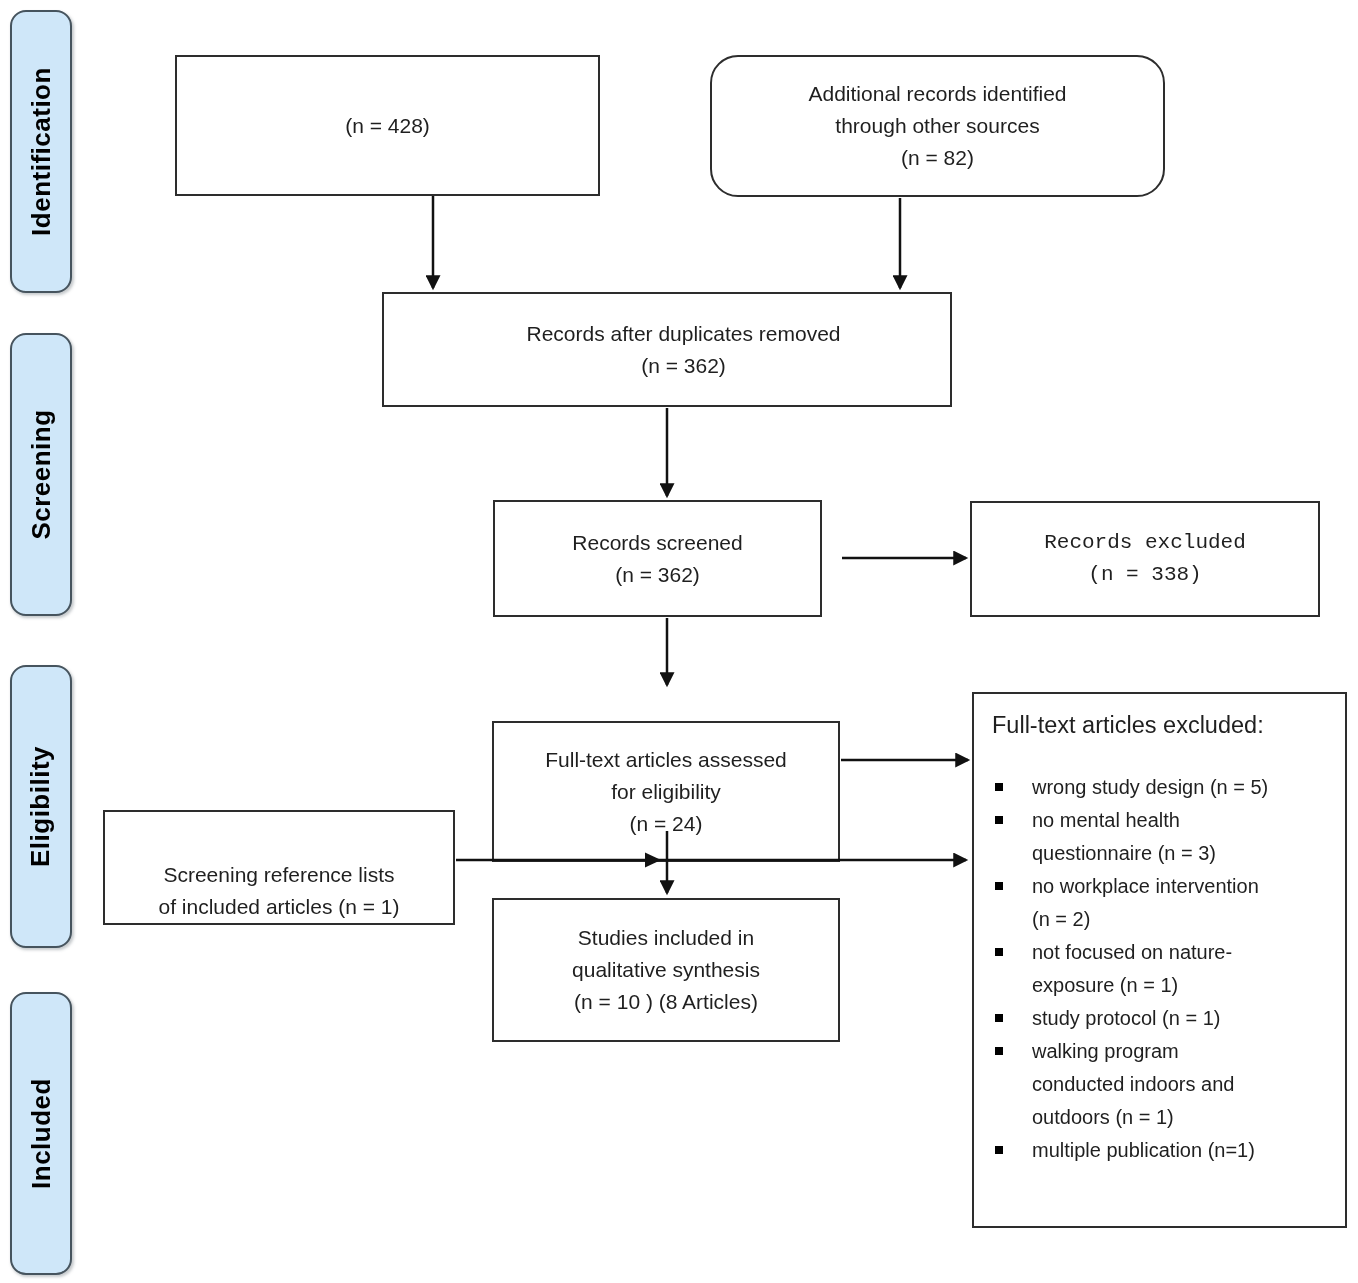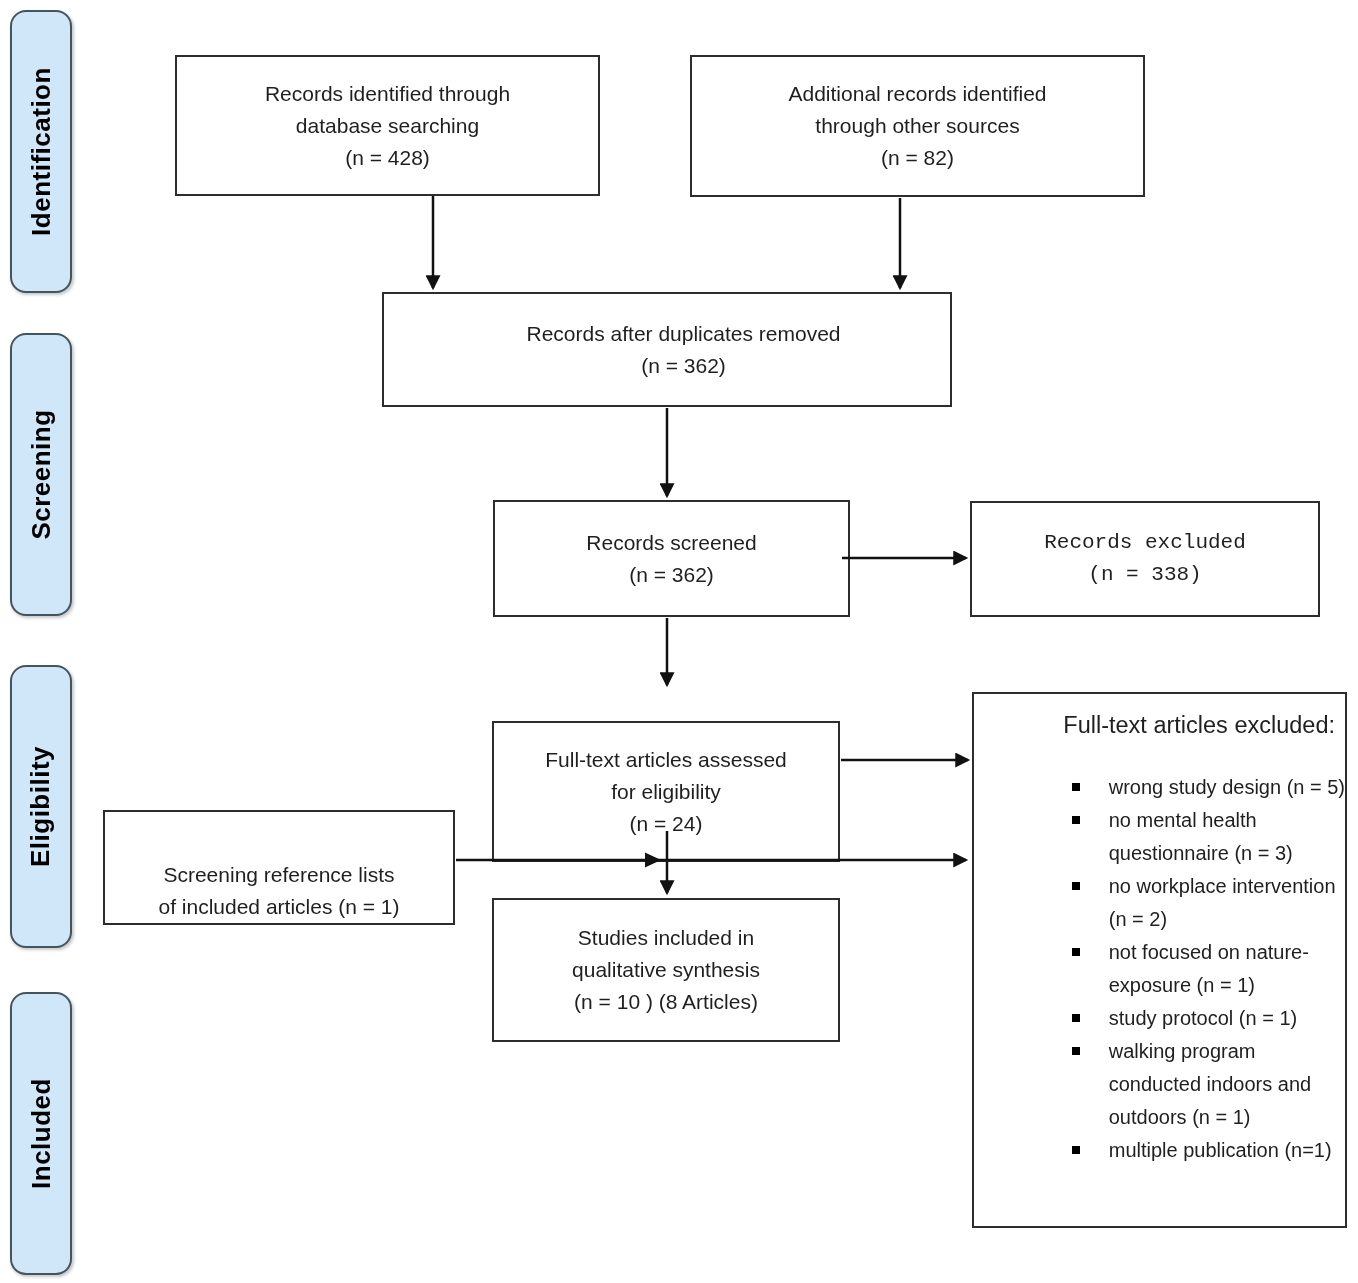--- a/index.html
+++ b/index.html
@@ -56,21 +56,21 @@
     text-align: center;
   }
   .box-text {
     font-size: 21px;
     line-height: 32px;
     white-space: pre-line;
   }
 
   
   .fbox.list-box {
-    align-items: flex-end;
+    align-items: flex-start;
     justify-content: flex-start;
     text-align: left;
   }
   .list-title {
     font-size: 23.5px;
     line-height: 34px;
     padding: 14px 10px 0 18px;
   }
   .reason-list {
     list-style: none;
@@ -114,37 +114,35 @@
     <span class="pill-label">Screening</span>
   </div>
   <div class="pill" style="top:665px;">
     <span class="pill-label">Eligibility</span>
   </div>
   <div class="pill" style="top:992px;">
     <span class="pill-label">Included</span>
   </div>
 
   <div class="fbox" style="left:175px; top:55px; width:425px; height:141px;">
-    <div class="box-text">Records identified through
-database searching</div>
     <div class="box-text">(n = 428)</div>
   </div>
 
-  <div class="fbox" style="left:690px; top:55px; width:455px; height:142px;">
+  <div class="fbox" style="left:710px; top:55px; width:455px; height:142px;border-radius:28px;">
     <div class="box-text">Additional records identified
 through other sources</div>
     <div class="box-text">(n = 82)</div>
   </div>
 
   <div class="fbox" style="left:382px; top:292px; width:570px; height:115px;padding-left:33px;">
     <div class="box-text">Records after duplicates removed</div>
     <div class="box-text">(n = 362)</div>
   </div>
 
-  <div class="fbox" style="left:493px; top:500px; width:357px; height:117px;">
+  <div class="fbox" style="left:493px; top:500px; width:329px; height:117px;">
     <div class="box-text">Records screened</div>
     <div class="box-text">(n = 362)</div>
   </div>
 
   <div class="fbox" style="left:970px; top:501px; width:350px; height:116px;font-family:Liberation Mono, monospace;">
     <div class="box-text">Records excluded</div>
     <div class="box-text">(n = 338)</div>
   </div>
 
   <div class="fbox" style="left:492px; top:689px; width:348px; height:141px;margin-top:32px;">

